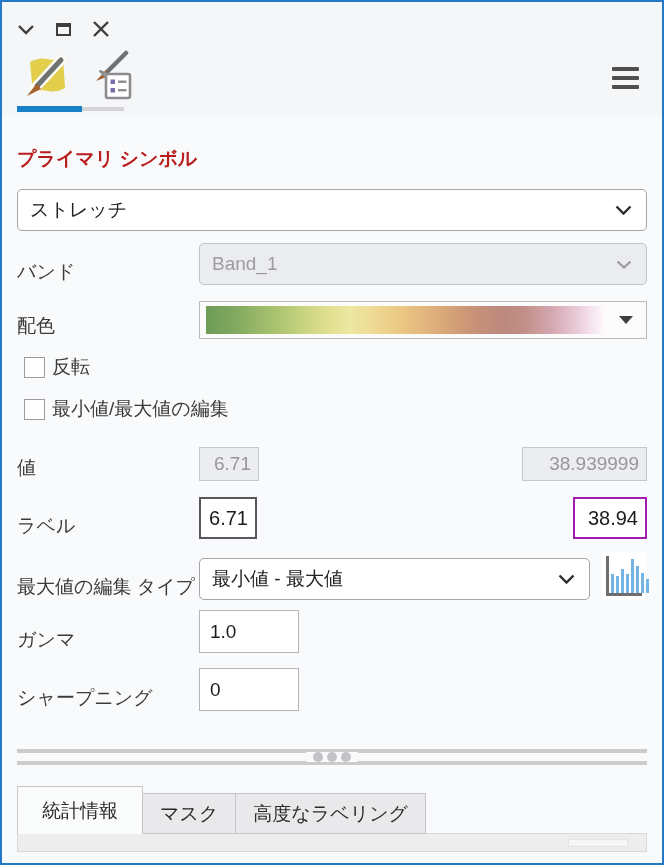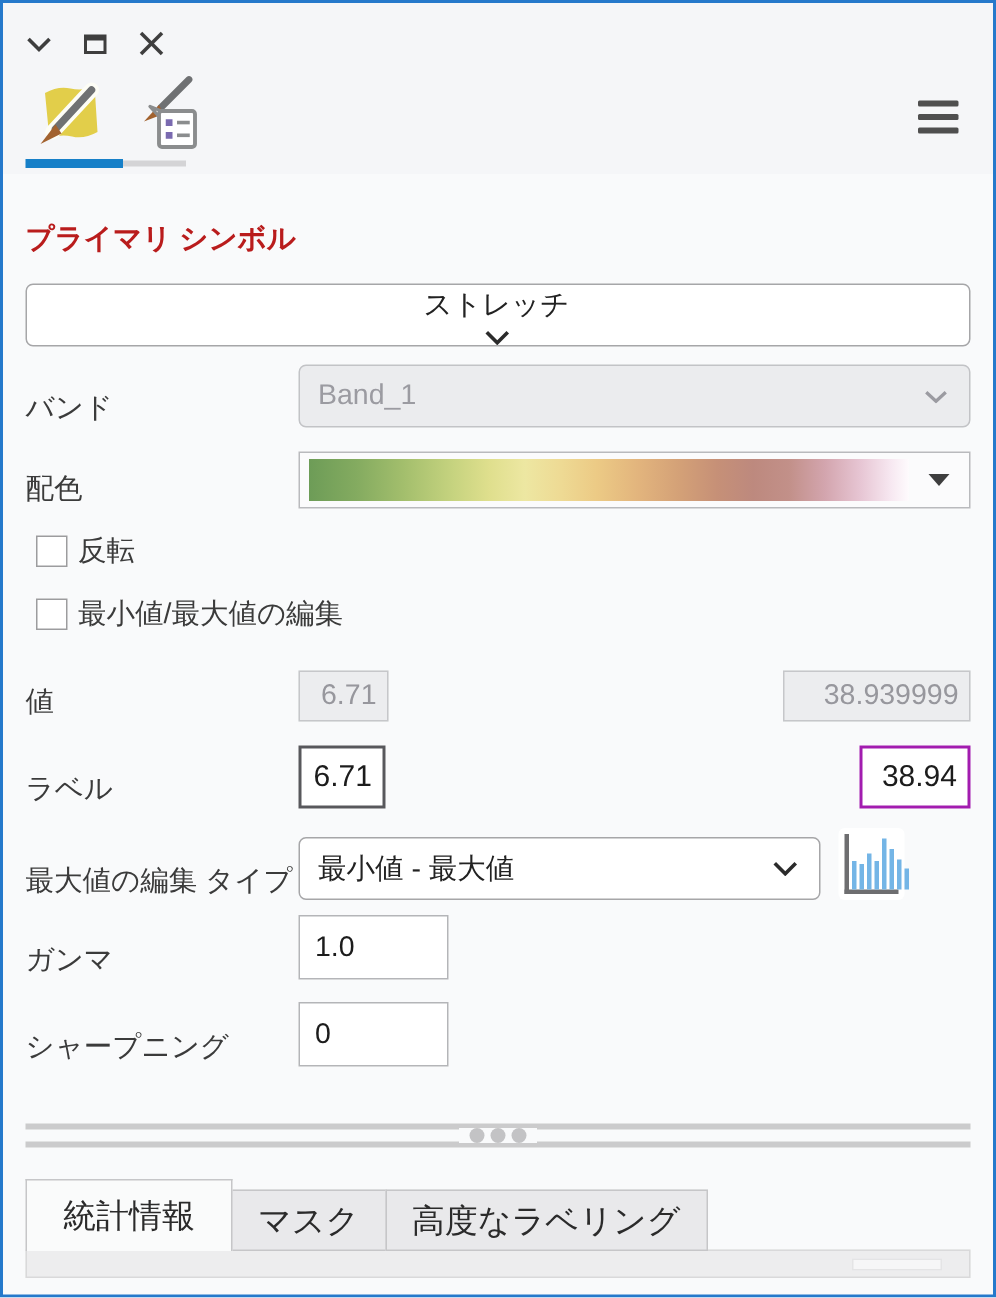--- a/index.html
+++ b/index.html
@@ -45,21 +45,21 @@
 
   .row { display:flex; align-items:flex-end; }
   .row-label { width:182px; font-size:19px; color:#3b3b3b; flex-shrink:0; }
 
   .combo {
     height:42px; background:#ffffff;
     border:1px solid #a6a6a8; border-radius:5px;
     display:flex; align-items:center; justify-content:space-between;
     padding:0 14px 0 12px; font-size:19px; color:#222; cursor:pointer;
   }
-  .combo-full { margin-top:17px;flex-direction:column; }
+  .combo-full { margin-top:17px; }
   .combo.disabled { background:#ebecee; border-color:#c2c3c6; color:#9b9ba1; cursor:default; }
 
   .row-band { margin-top:12px; }
   .row-band .combo { flex:1; }
 
   .row-color { margin-top:16px; }
   .color-combo {
     flex:1; height:38px; background:#fbfbfc;
     border:1px solid #b9babd;
     display:flex; align-items:center; padding:5px 0 5px 6px; cursor:pointer;
@@ -83,21 +83,21 @@
   }
   .input-box.disabled { background:#ecedef; border-color:#c6c7ca; color:#97979d; }
   .val-min { width:60px; height:34px; text-align:right; padding-right:7px; }
   .val-max { width:125px; height:34px; text-align:right; padding-right:7px; }
 
   .row-labelvals { margin-top:16px; }
   .lbl-min { width:58px; height:42px; border:2px solid #58585c; text-align:right; padding-right:7px; font-size:20px; }
   .lbl-max { width:74px; height:42px; border:2px solid #a21caf; text-align:right; padding-right:7px; font-size:20px; }
 
   .row-stretchtype { margin-top:13px; }
-  .stretch-combo { width:348px;gap:48px; }
+  .stretch-combo { width:391px;gap:48px; }
   .hist-button {
     width:44px; height:48px; margin-left:12px;
     background:#ffffff; border-radius:4px;
     display:flex; align-items:center; justify-content:center; cursor:pointer;
   }
   .hist-icon { width:36px; height:40px; position:relative; border-left:3px solid #6e6e70; border-bottom:3px solid #6e6e70; }
   .hist-bars { position:absolute; left:2px; bottom:0; height:34px; display:flex; align-items:flex-end; gap:2px; }
   .hist-bar { width:3px; background:#74b5e6; }
 
   .row-gamma { margin-top:10px; }
@@ -111,21 +111,21 @@
   .split-line.bottom { bottom:1px; }
   .split-dots {
     position:absolute; left:50%; top:50%; transform:translate(-50%,-50%);
     background:#f9fafb; padding:0 7px; display:flex; gap:4px; cursor:row-resize;
   }
   .split-dot { width:10px; height:10px; border-radius:50%; background:#c3c3c5; }
 
   
   .bottom-tabs { margin-top:20px; display:flex; align-items:flex-end; position:relative; z-index:2; }
   .btab {
-    font-size:22px; color:#2b2b2b; cursor:pointer;
+    font-size:19px; color:#2b2b2b; cursor:pointer;
     display:flex; align-items:center; justify-content:center;
     border:1px solid #c6c6c8;
   }
   .btab.active {
     height:48px; padding:0 24px; background:#fafbfb; border-bottom:none; z-index:3;
   }
   .btab.inactive {
     height:41px; padding:0 17px; background:#e9e9eb; margin-left:-1px;
   }
   .tab-strip {

